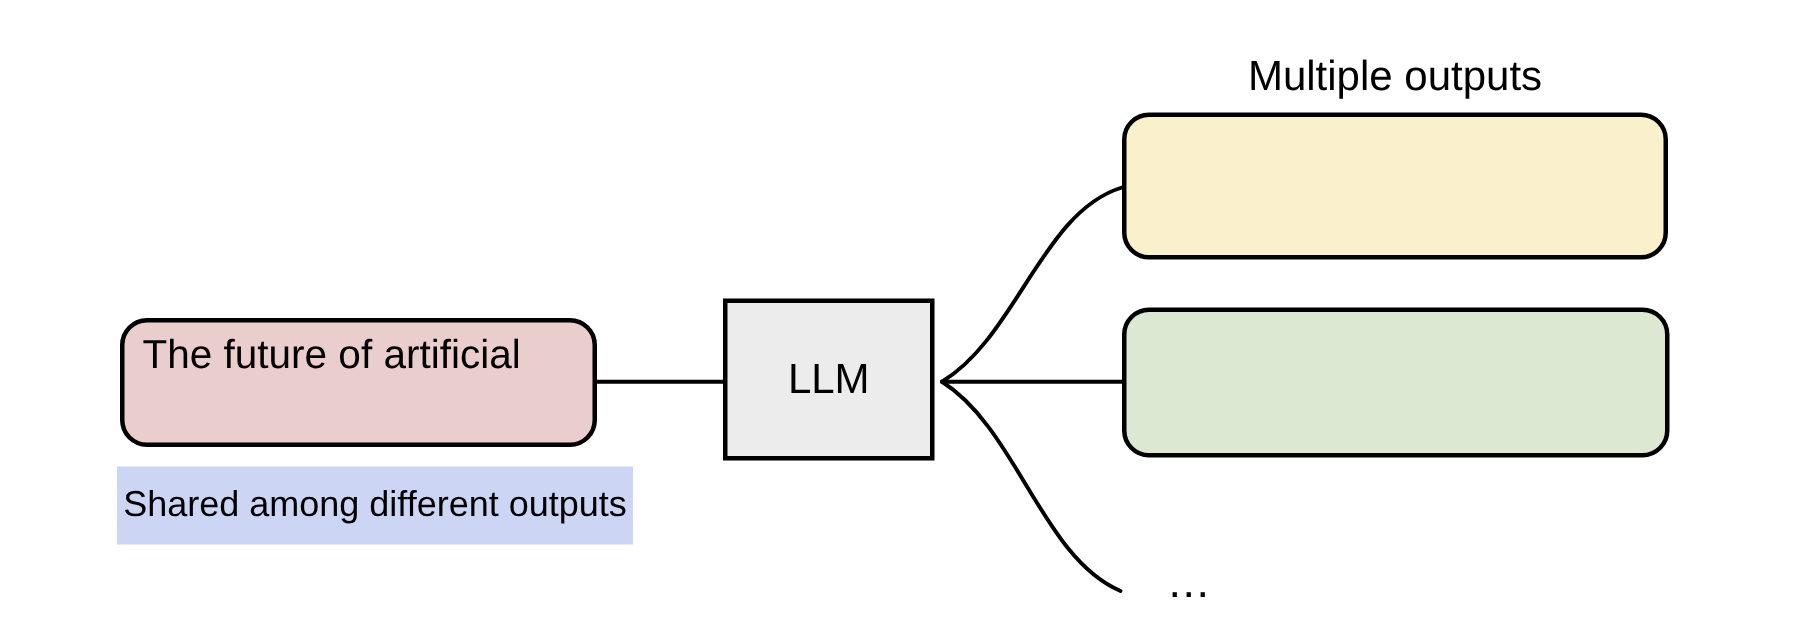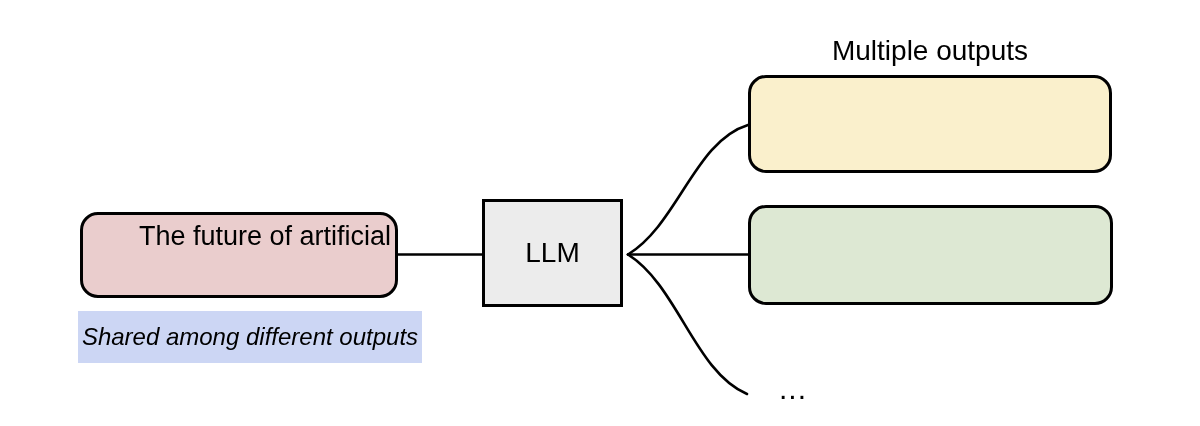--- a/index.html
+++ b/index.html
@@ -55,32 +55,30 @@
     height: 86px;
     box-sizing: border-box;
     border: 3px solid #000000;
     border-radius: 18px;
     padding: 5px 12px;
     font-size: 27px;
     line-height: 33px;
   }
   .prompt-box div {
     white-space: nowrap;
-    margin-left: 44px;
   }
   .shared-note {
     position: absolute;
     left: 78px;
     top: 311px;
     width: 344px;
     height: 52px;
     display: flex;
     align-items: center;
     justify-content: center;
-    font-style: italic;
     font-size: 24px;
     white-space: nowrap;
   }
   .llm-box {
     position: absolute;
     left: 482px;
     top: 199px;
     width: 141px;
     height: 108px;
     box-sizing: border-box;

